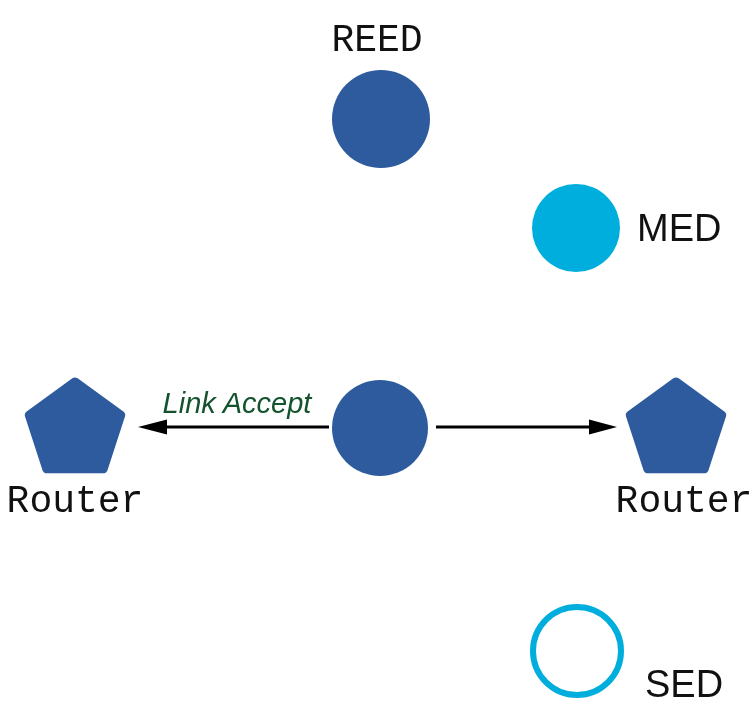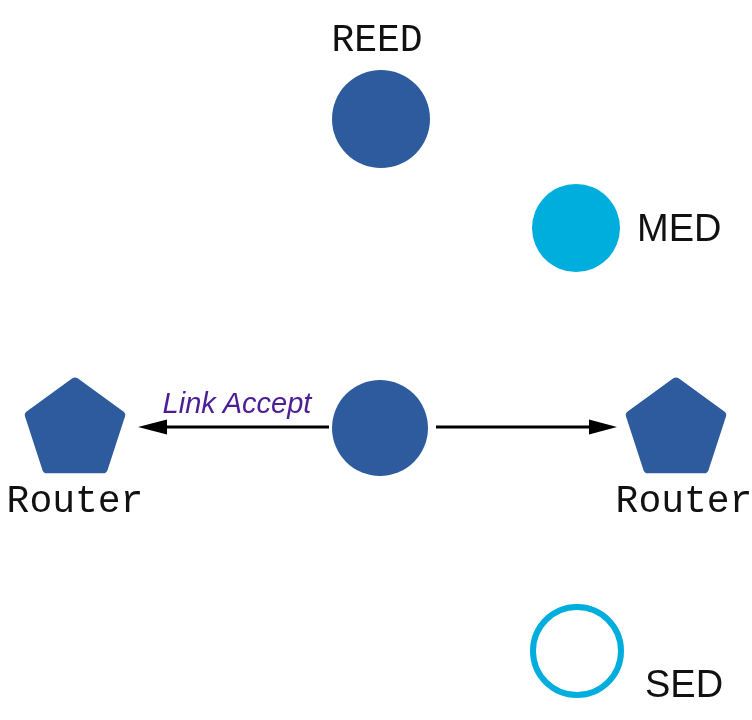--- a/index.html
+++ b/index.html
@@ -19,21 +19,21 @@
     color: #111111;
     white-space: nowrap;
     text-align: center;
   }
   .label.center { text-align: center; font-family: Liberation Mono, monospace; }
   .edge-label {
     position: absolute;
     font-size: 29px;
     line-height: 29px;
     font-style: italic;
-    color: #4c1d95;
+    color: #14532d;
     text-align: center;
     white-space: nowrap;
   }
 </style>
 </head>
 <body>
 
 <div class="canvas">
 
   <svg class="layer" width="752" height="720" viewBox="0 0 752 720">

